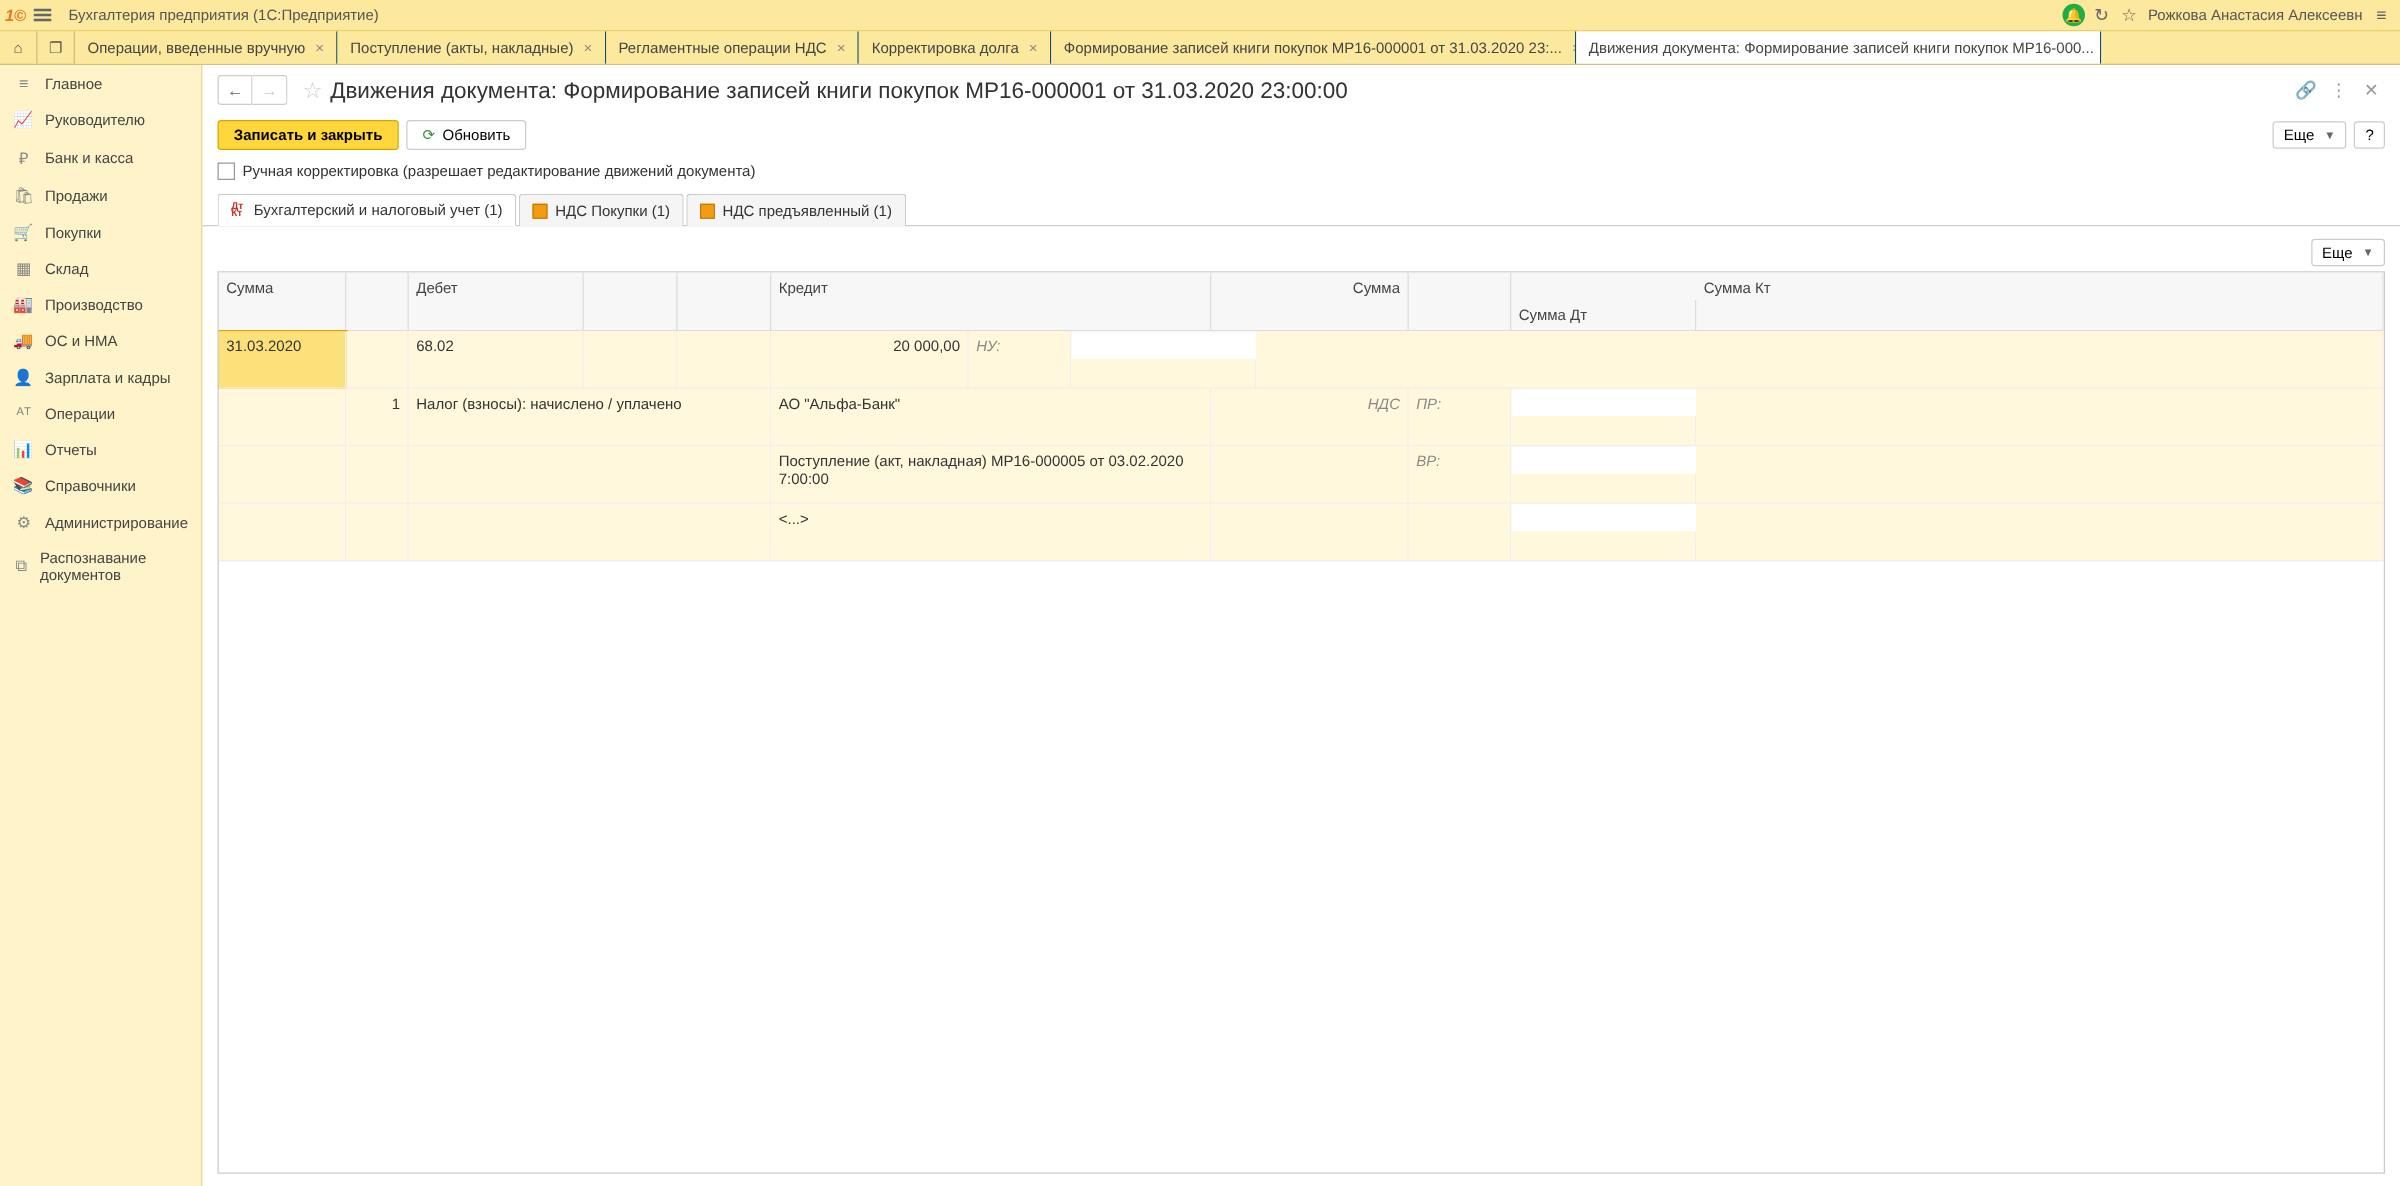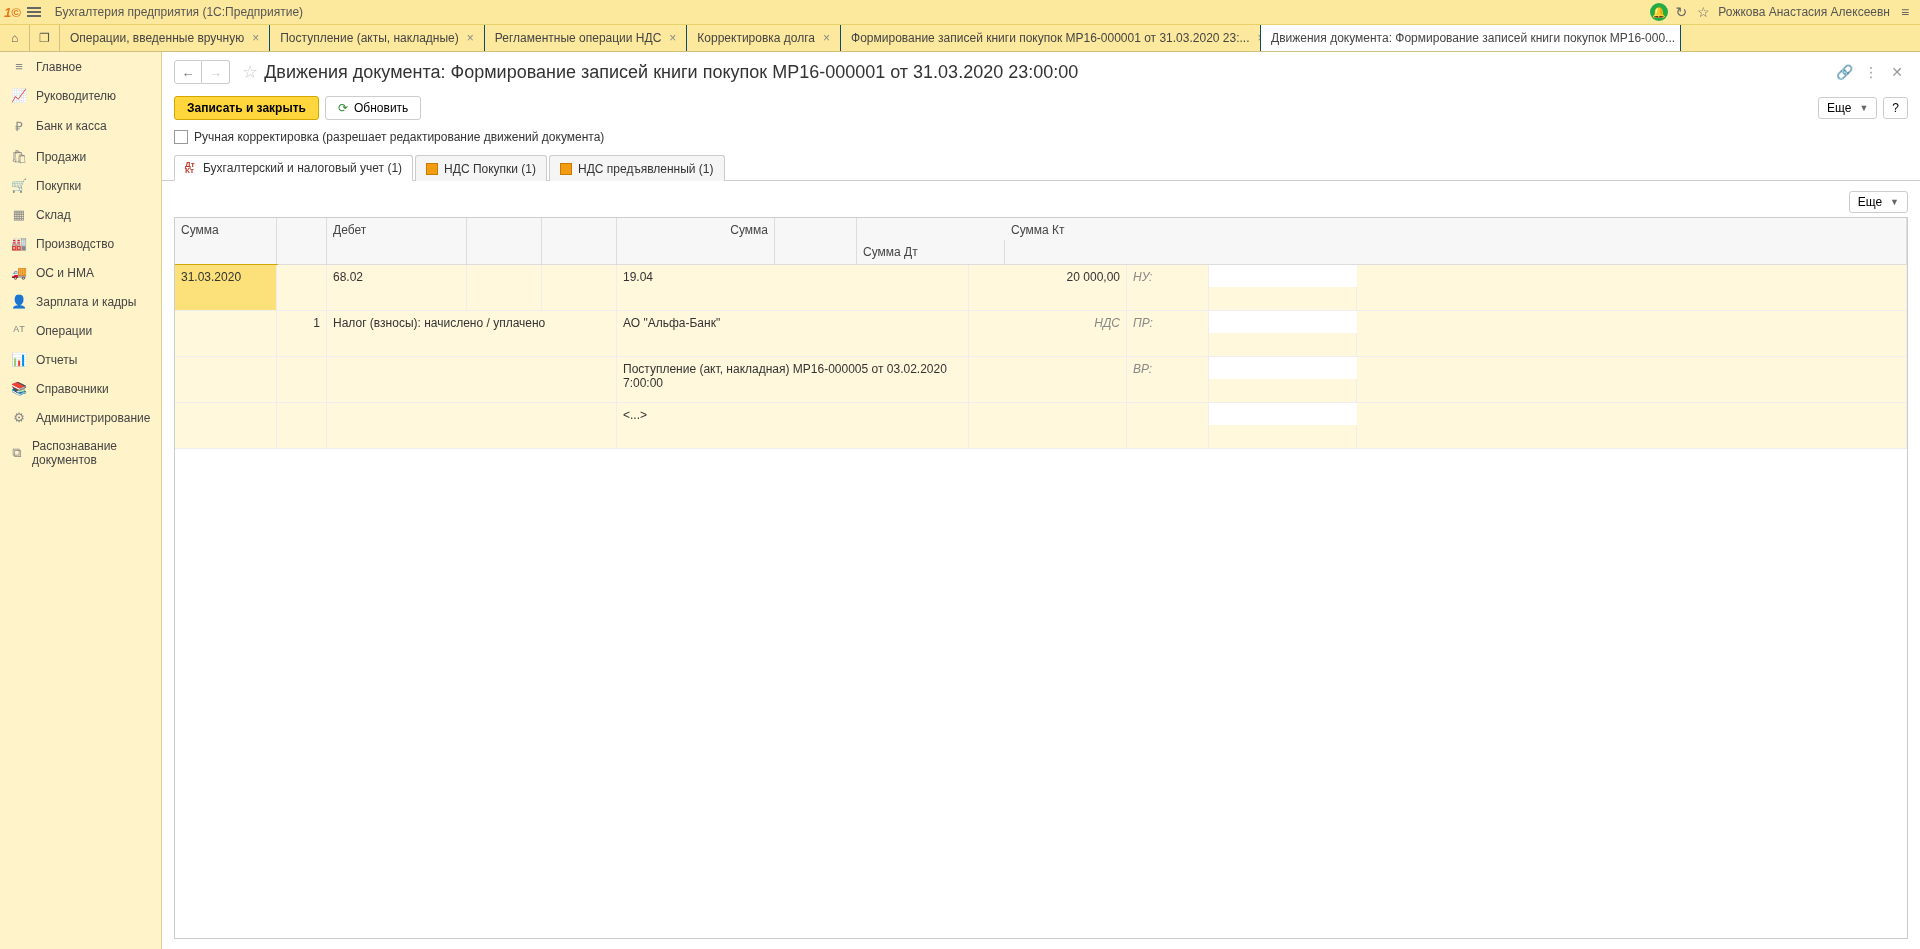--- a/index.html
+++ b/index.html
@@ -241,32 +241,32 @@
             <span class="caret">▼</span>
           </button>
       </div>
       <div class="grid">
         <div class="gh-row">
           <div class="gh c-date">Сумма</div>
           <div class="gh c-seq"></div>
           <div class="gh c-deb">Дебет</div>
           <div class="gh c-deb2"></div>
           <div class="gh c-deb3"></div>
+          <div class="gh c-cred">Кредит</div>
           <div class="gh c-sum">Сумма</div>
           <div class="gh c-sumd"></div>
           <div class="gh c-sumdt">Сумма Дт</div>
           <div class="gh c-sumkt">Сумма Кт</div>
         </div>
         <div class="gd-row">
           <div class="gd c-date sel">31.03.2020</div>
           <div class="gd c-seq"></div>
           <div class="gd c-deb">68.02</div>
           <div class="gd c-deb2"></div>
           <div class="gd c-deb3"></div>
-          <div class="gd c-cred">19.04</div>
           <div class="gd c-sum r">20 000,00</div>
           <div class="gd c-sumd it">НУ:</div>
           <div class="gd c-sumdt"></div>
           <div class="gd c-sumkt"></div>
         </div>
         <div class="gd-row">
           <div class="gd c-date"></div>
           <div class="gd c-seq r">1</div>
           <div class="gd" style="width:290px">Налог (взносы): начислено / уплачено</div>
           <div class="gd c-cred">АО "Альфа-Банк"</div>

